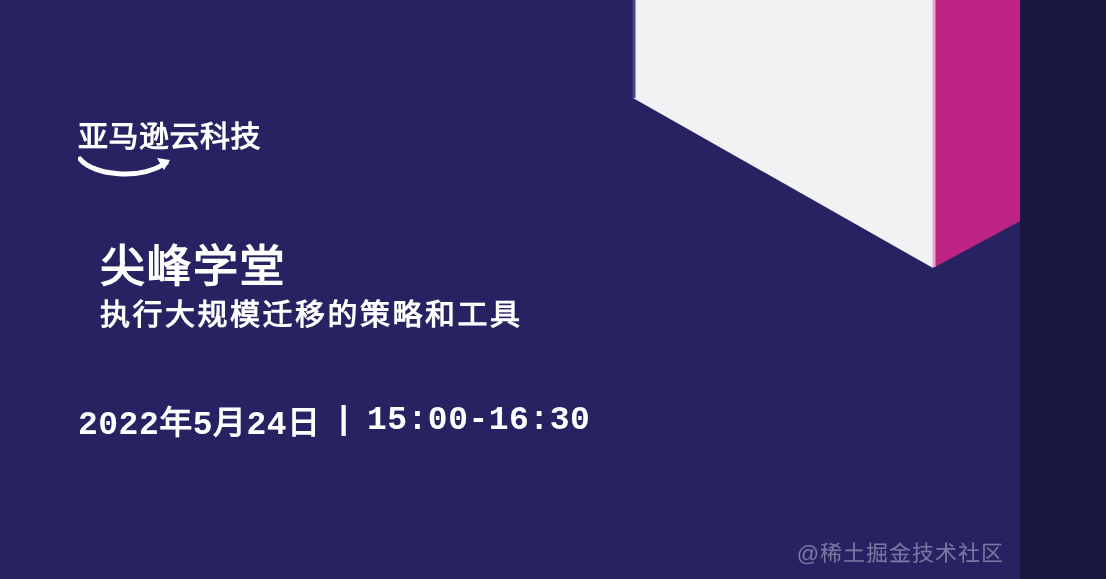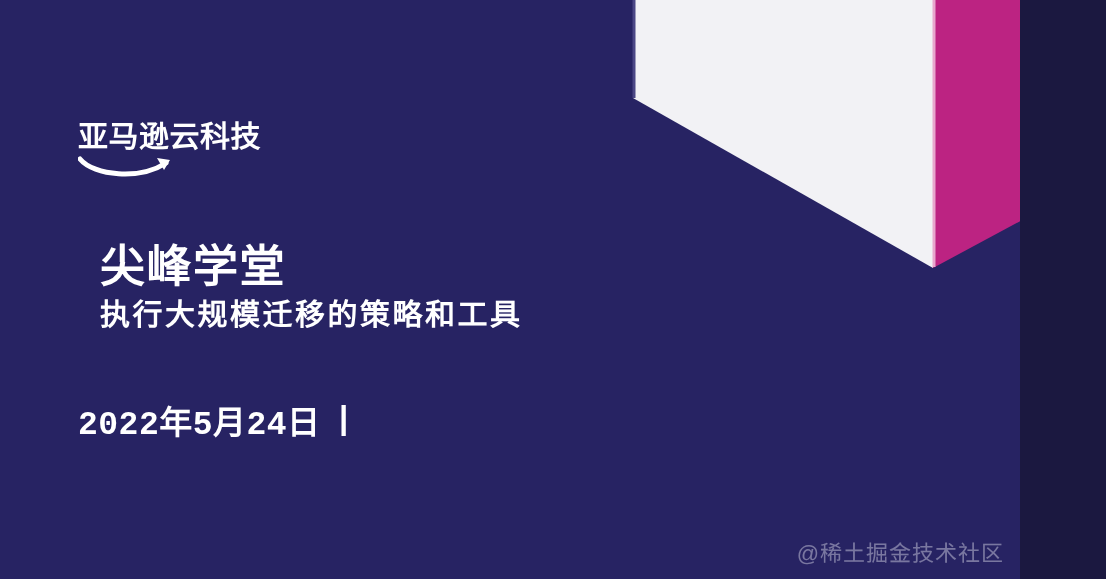--- a/index.html
+++ b/index.html
@@ -144,17 +144,18 @@
   </div>
 
   <div class="headline">
     <div class="headline-line">尖峰学堂</div>
     <div class="headline-line secondary">执行大规模迁移的策略和工具</div>
   </div>
 
   <div class="schedule">
     <span>2022年5月24日</span>
     <span class="schedule-sep">|</span>
+    <span>15:00-16:30</span>
   </div>
 
   <div class="watermark">@稀土掘金技术社区</div>
 
 </div>
 
 </body></html>

